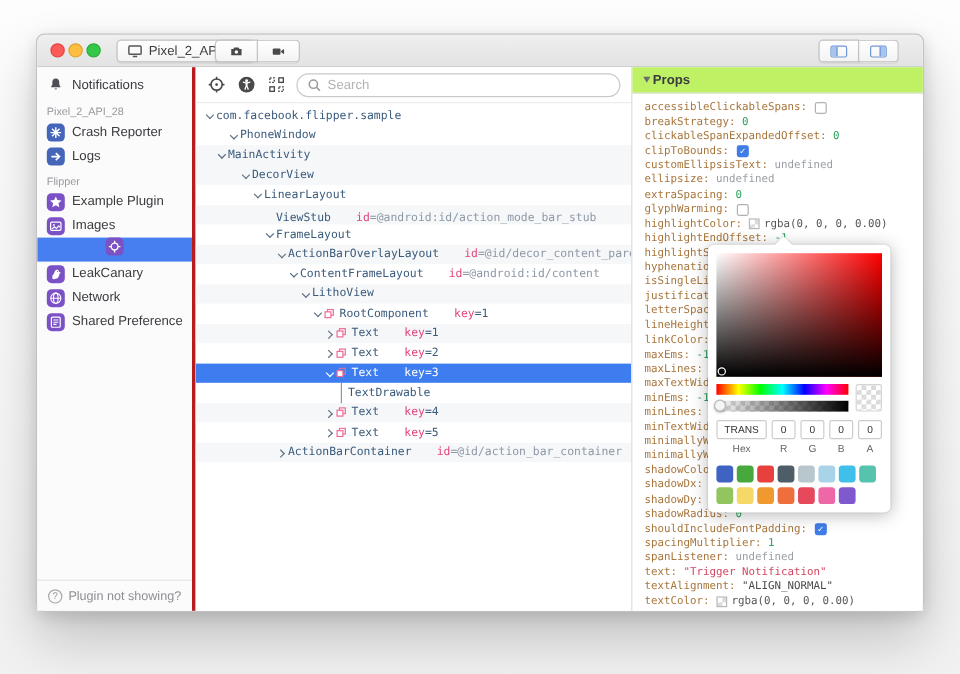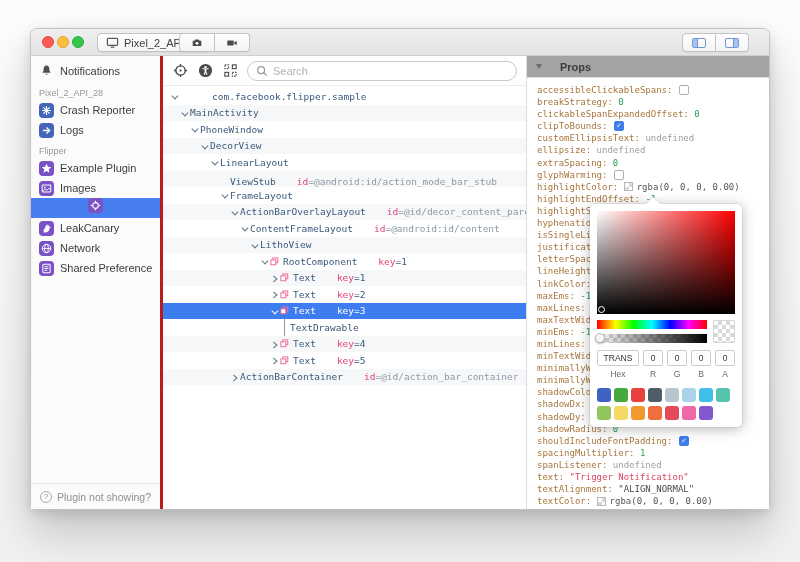--- a/index.html
+++ b/index.html
@@ -69,22 +69,22 @@
   .tree-row.selected .chev i { border-color:#fff; }
   .guide { width:11px; height:16.5px; flex:none; display:inline-flex; justify-content:center; }
   .guide i { display:block; width:1px; height:16.5px; background:#8a97a5; }
   .litho { width:13px; height:16.5px; flex:none; display:inline-flex; align-items:center; }
   .t-attrname { color:#e0457b; }
   .t-attrval-gray { color:#8e99a6; }
   .t-attr { margin-left:21px; }
   
   .props { width:243px; flex:none; border-left:1px solid #dcdcdf; background:#fff;
            display:flex; flex-direction:column; position:relative; }
-  .props-header { height:22px; flex:none; display:flex; align-items:center; gap:18px; padding:0 9px;
-                  background:#a3a3a3; border-bottom:1px solid #e2e2e5; font-size:11px; font-weight:bold; color:#3c3c40; }
+  .props-header { height:22px; flex:none; display:flex; align-items:center; gap:2px; padding:0 9px;
+                  background:#bef264; border-bottom:1px solid #e2e2e5; font-size:11px; font-weight:bold; color:#3c3c40; }
   .tri-down { width:0; height:0; border-left:3.5px solid transparent; border-right:3.5px solid transparent;
               border-top:5px solid #6b6b70; }
   .props-list { flex:1; padding:6px 10px; font-family:"DejaVu Sans Mono", monospace; font-size:9px;
                 line-height:12.1px; overflow:hidden; }
   .prop-row { height:12.1px; display:flex; align-items:center; white-space:pre; }
   .p-name { color:#a8763c; }
   .v-num { color:#2aa05a; }
   .v-undef { color:#9aa0a6; }
   .v-red { color:#d6455f; }
   .v-dark { color:#4a4a4a; }
@@ -306,23 +306,23 @@
             <span class="tool-ic" style="width:12px;height:12px;">
               <svg viewBox="0 0 14 14" width="12" height="12">
                   <circle cx="6" cy="6" r="4" fill="none" stroke="#9a9a9e" stroke-width="1.5"></circle>
                   <path d="M9 9l3.4 3.4" stroke="#9a9a9e" stroke-width="1.5"></path>
                 </svg>
             </span>
             <span class="ph">Search</span>
           </div>
         </div>
         <div class="tree">
-            <div class="tree-row" style="padding-left: 6px; gap: 32px;"><span class="chev down"><i></i></span><span class="t-name">com.facebook.flipper.sample</span></div>
+            <div class="tree-row" style="padding-left: 6px;"><span class="chev down"><i></i></span><span class="t-name">com.facebook.flipper.sample</span></div>
+            <div class="tree-row" style="padding-left: 26px;"><span class="chev down"><i></i></span><span class="t-name">PhoneWindow</span></div>
             <div class="tree-row alt" style="padding-left: 16px;"><span class="chev down"><i></i></span><span class="t-name">MainActivity</span></div>
-            <div class="tree-row" style="padding-left: 26px;"><span class="chev down"><i></i></span><span class="t-name">PhoneWindow</span></div>
             <div class="tree-row alt" style="padding-left: 36px;"><span class="chev down"><i></i></span><span class="t-name">DecorView</span></div>
             <div class="tree-row" style="padding-left: 46px;"><span class="chev down"><i></i></span><span class="t-name">LinearLayout</span></div>
             <div class="tree-row alt" style="padding-left: 56px; align-items: flex-end;"><span class="chev"></span><span class="t-name">ViewStub</span><span class="t-attr"><span class="t-attrname">id</span><span class="t-attrval-gray">=@android:id/action_mode_bar_stub</span></span></div>
             <div class="tree-row" style="padding-left: 56px;"><span class="chev down"><i></i></span><span class="t-name">FrameLayout</span></div>
             <div class="tree-row alt" style="padding-left: 66px;"><span class="chev down"><i></i></span><span class="t-name">ActionBarOverlayLayout</span><span class="t-attr"><span class="t-attrname">id</span><span class="t-attrval-gray">=@id/decor_content_parent</span></span></div>
             <div class="tree-row" style="padding-left: 76px;"><span class="chev down"><i></i></span><span class="t-name">ContentFrameLayout</span><span class="t-attr"><span class="t-attrname">id</span><span class="t-attrval-gray">=@android:id/content</span></span></div>
             <div class="tree-row alt" style="padding-left: 86px;"><span class="chev down"><i></i></span><span class="t-name">LithoView</span></div>
             <div class="tree-row" style="padding-left: 96px;"><span class="chev down"><i></i></span><span class="litho"><svg viewBox="0 0 10 10" width="9" height="9">
                   <rect x="3.2" y="1" width="5.4" height="5.4" fill="none" stroke="#ef6a95" stroke-width="1.1"></rect>
                   <rect x="1" y="3.2" width="5.4" height="5.4" fill="#fff" stroke="#ef6a95" stroke-width="1.1"></rect>

